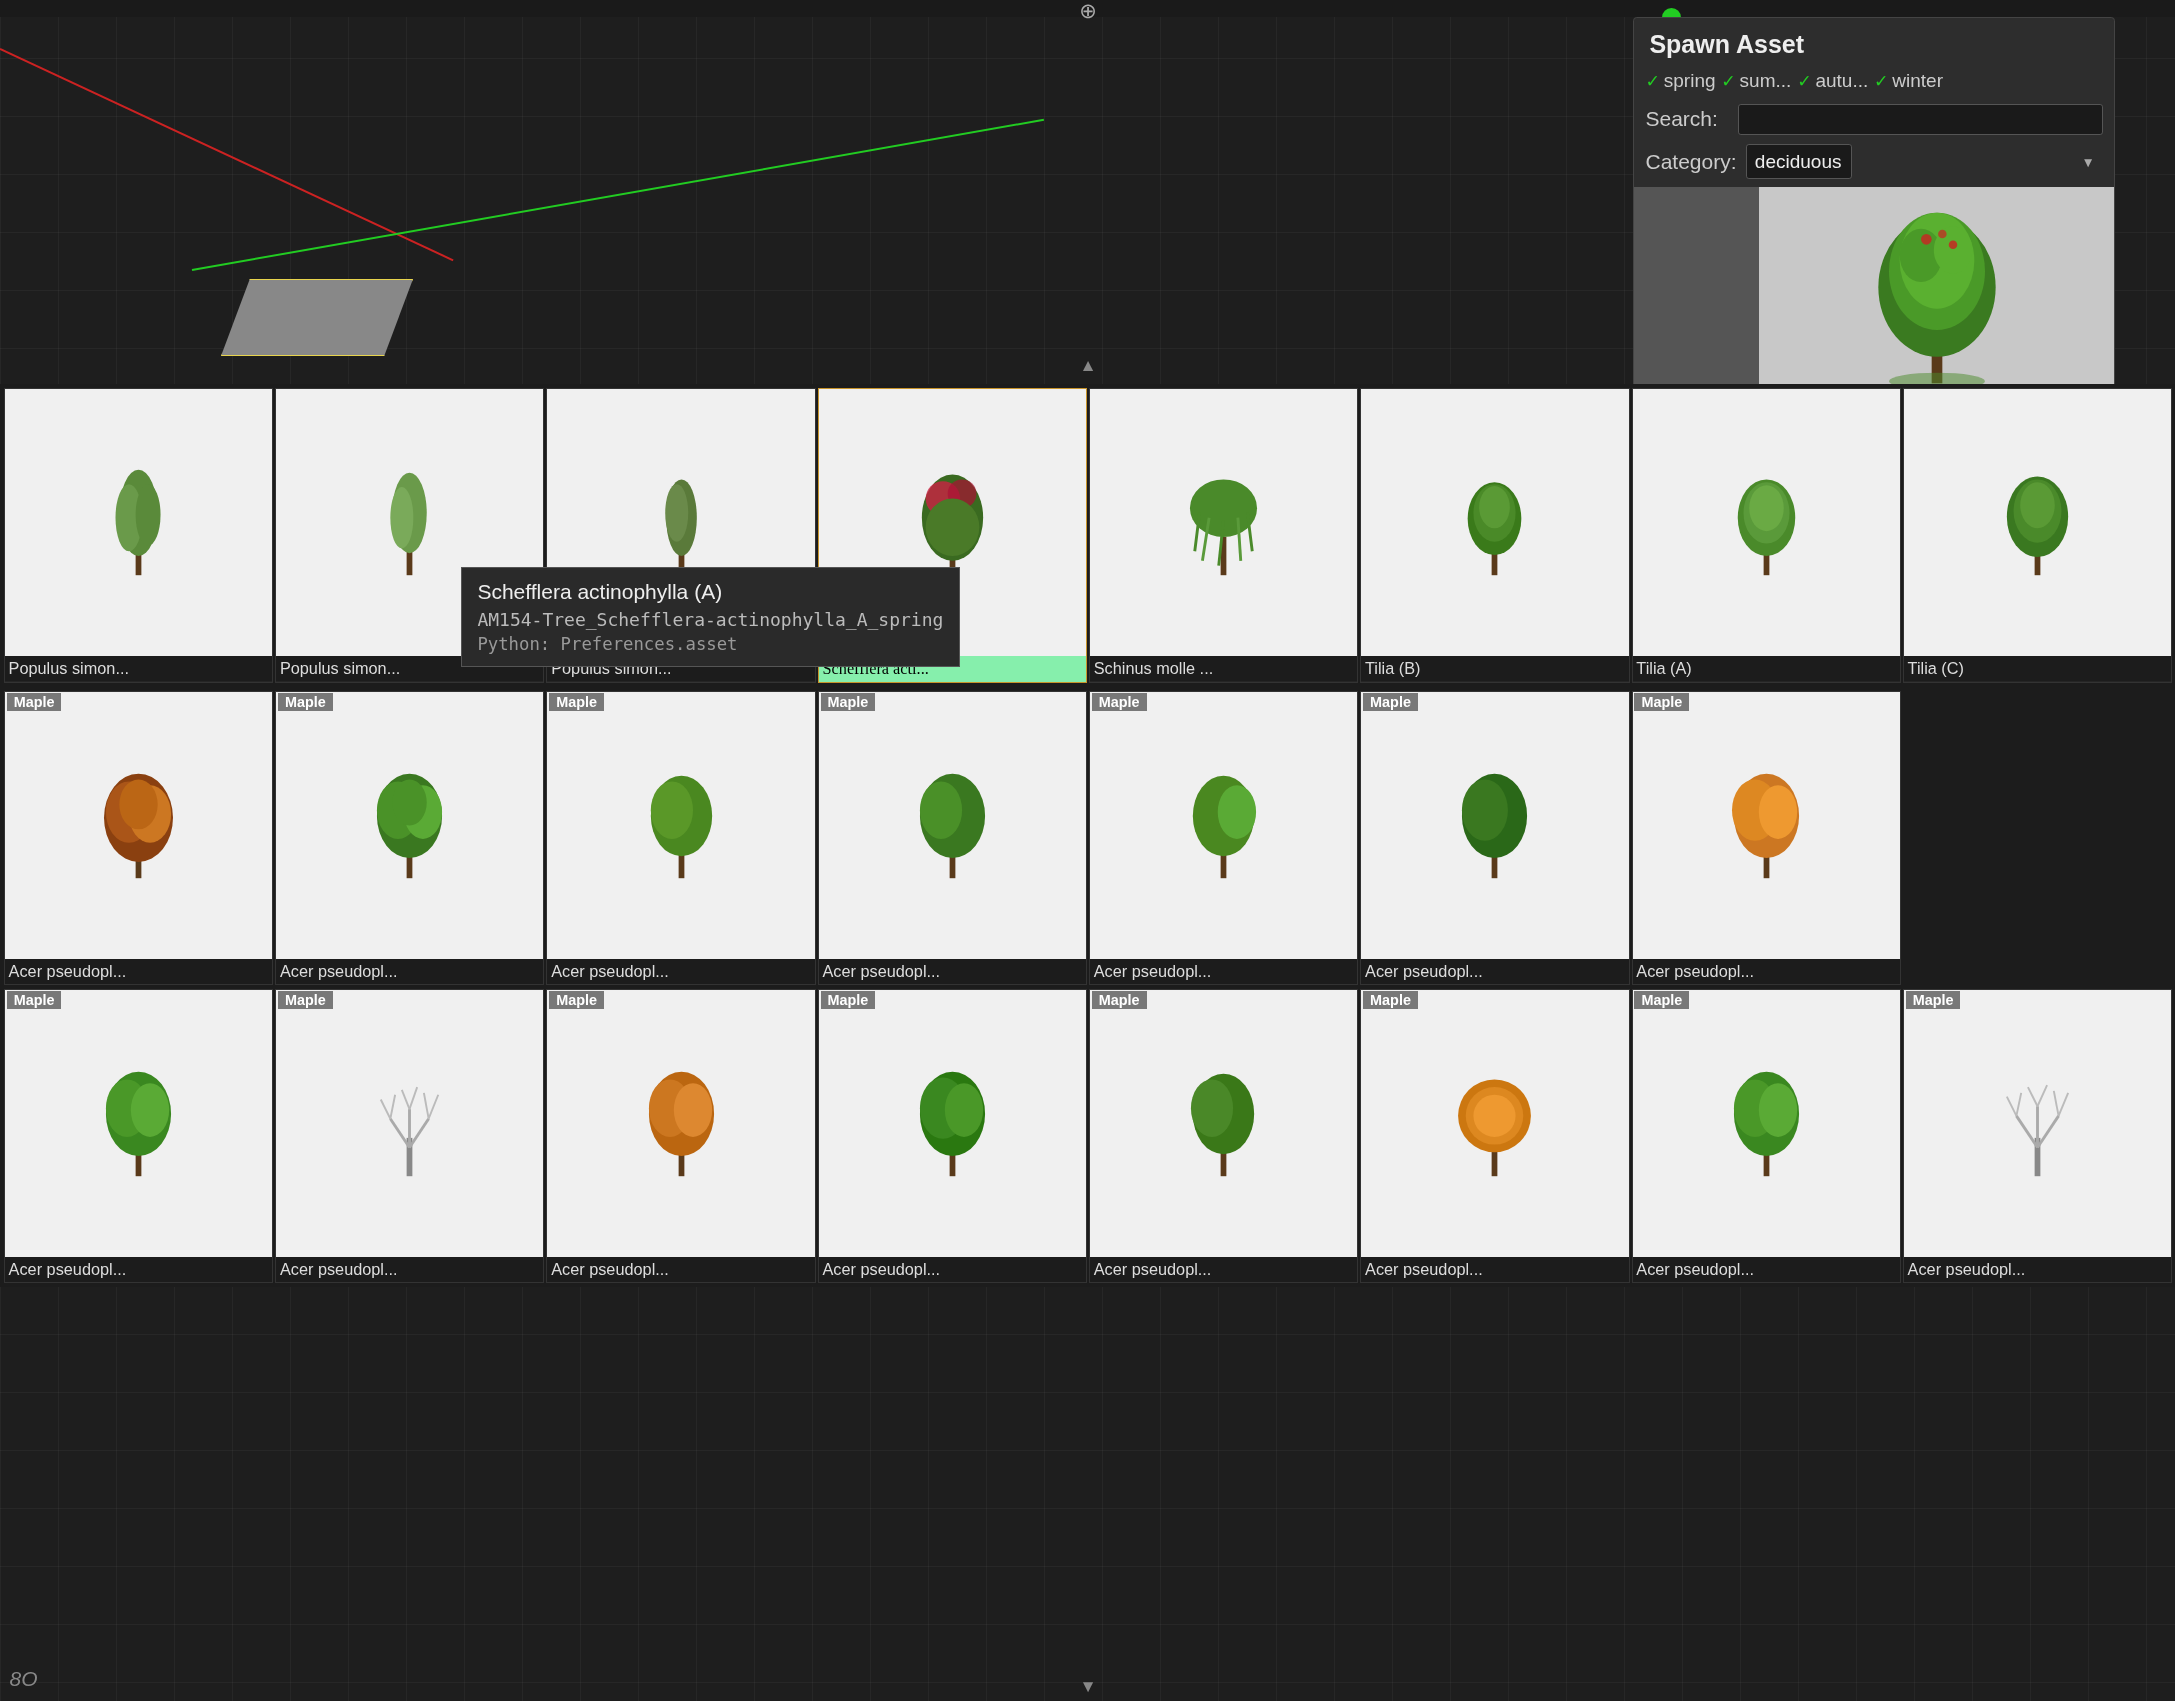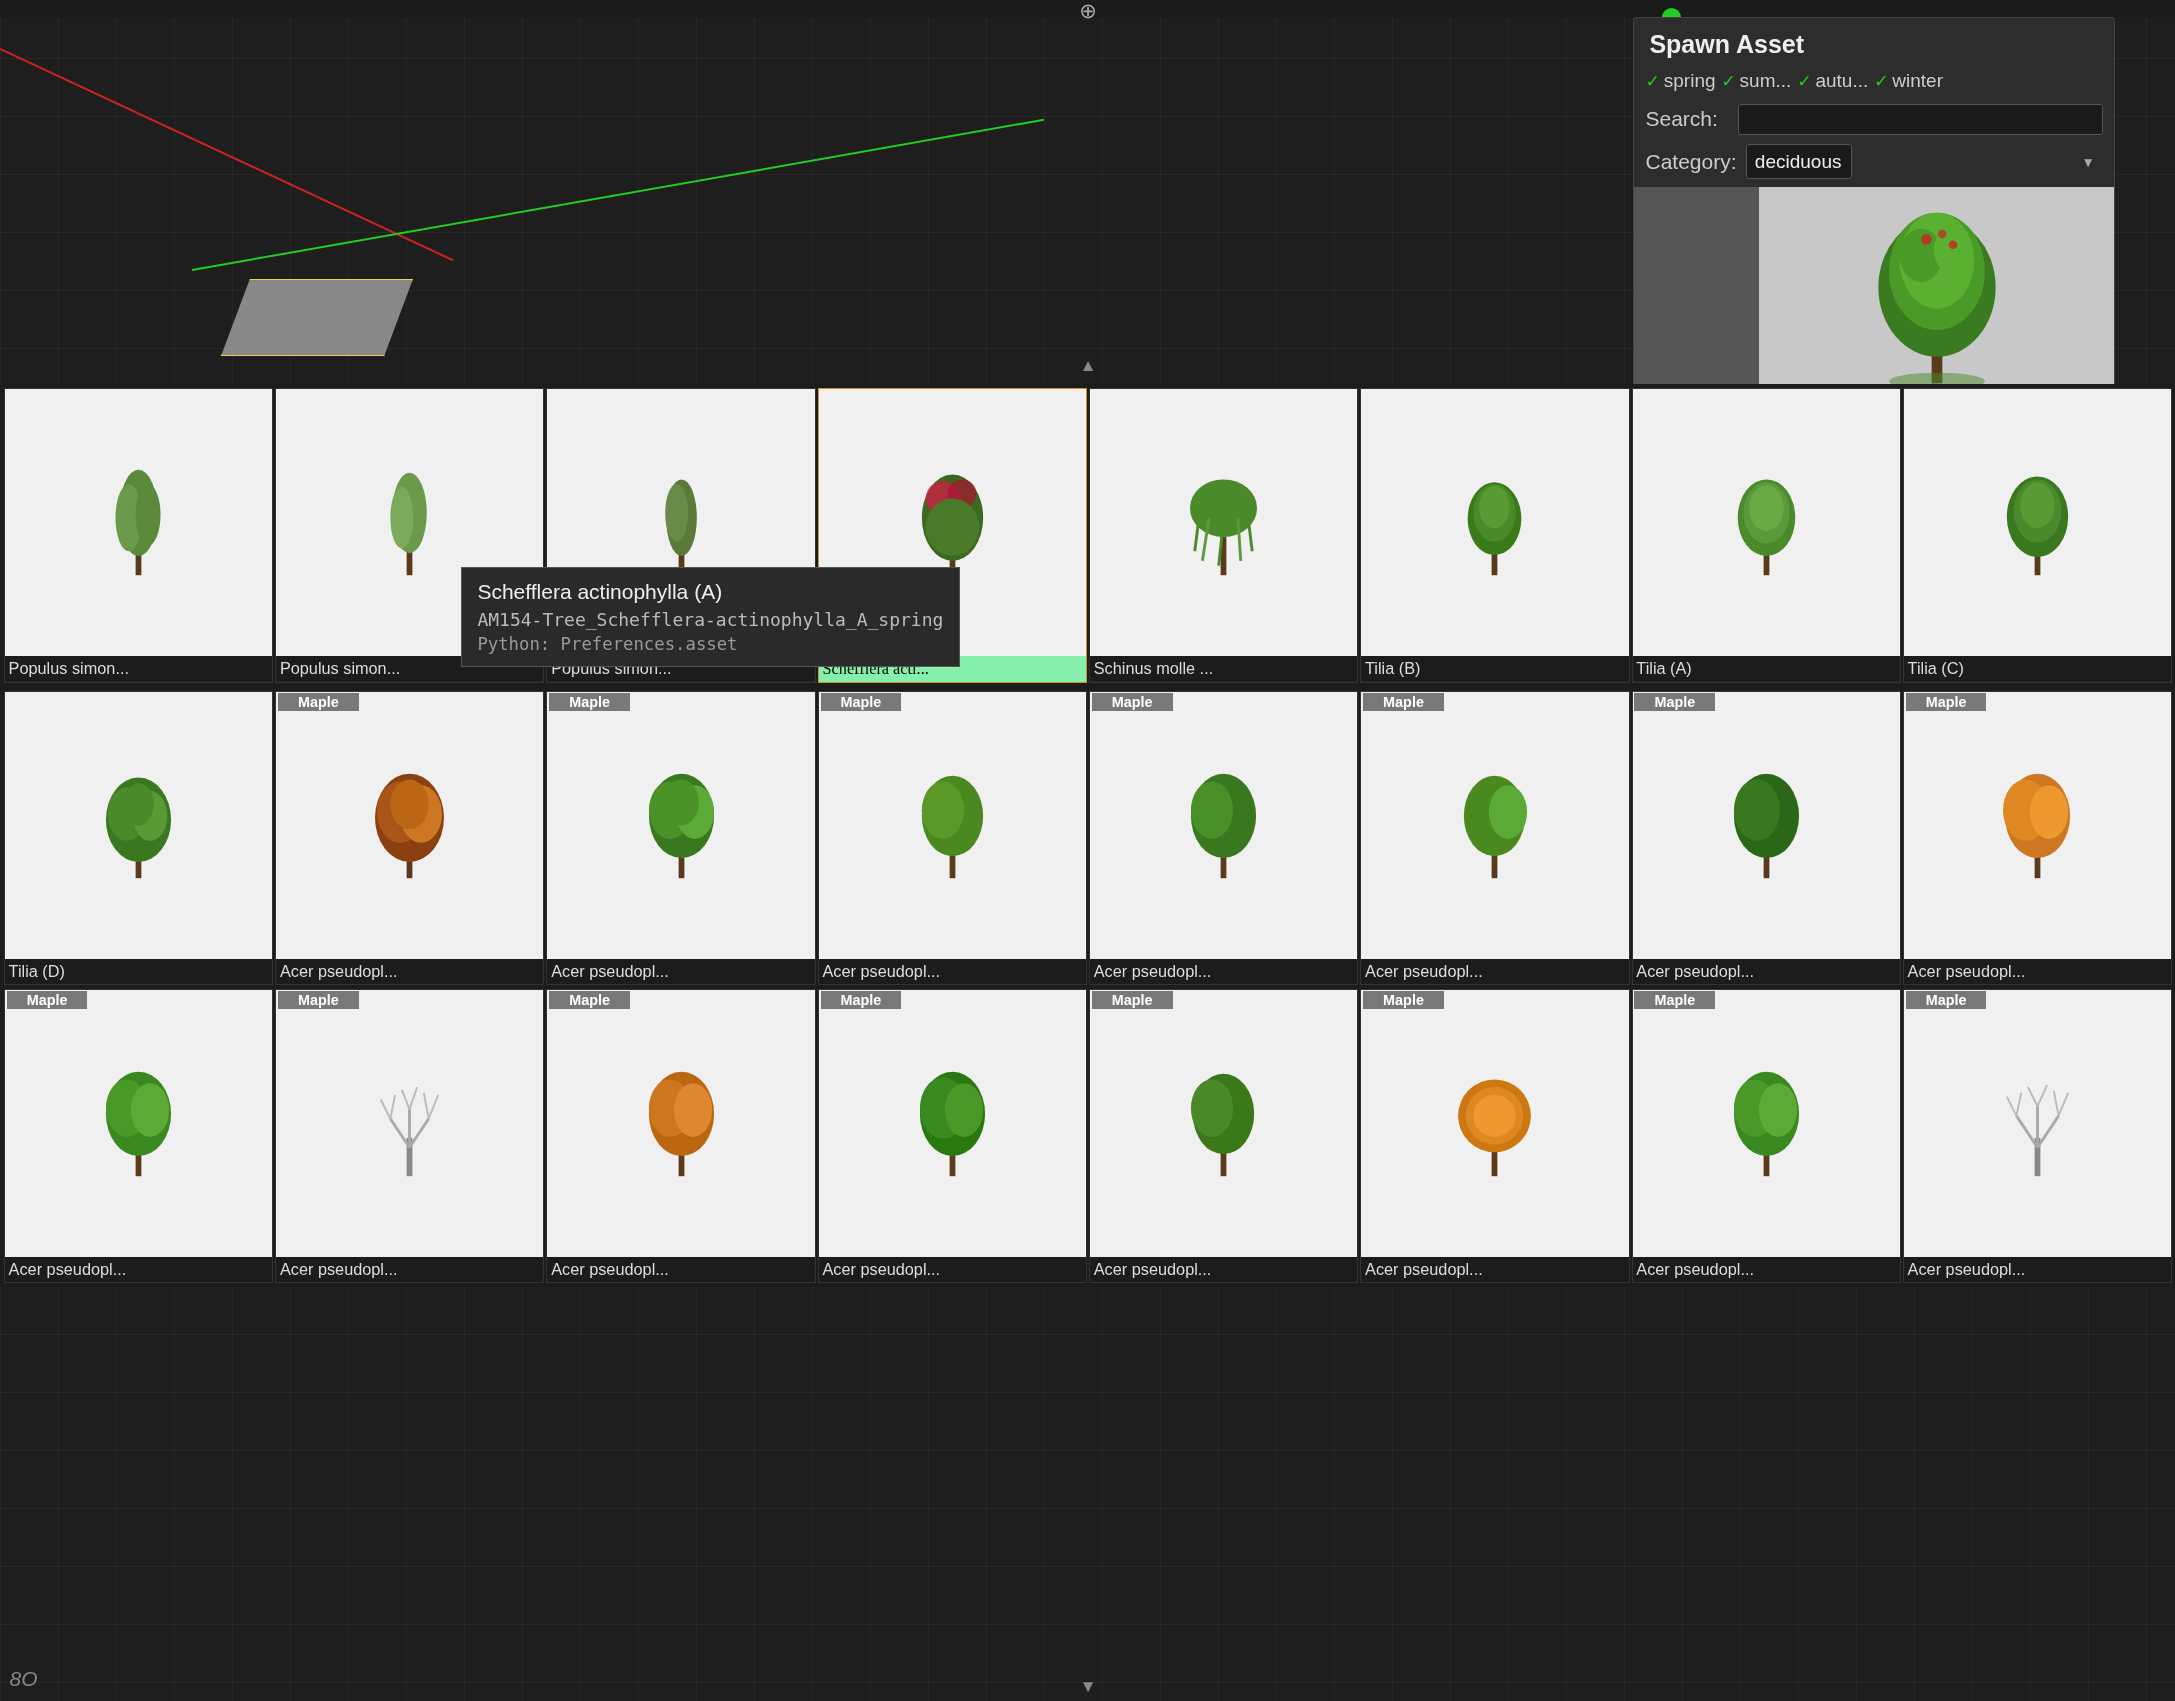--- a/index.html
+++ b/index.html
@@ -304,21 +304,21 @@
       color: #000;
       font-family: Liberation Serif, serif;
     }
 
     .maple-label {
       position: absolute;
       top: 1.9px; left: 1.9px;
       font-size: 14.4px;
       color: #fff;
       background: rgba(0,0,0,0.5);
-      padding: 1px 20px;
+      padding: 1px 7px;
       font-weight: bold;
     }
 
     
     .tooltip {
       position: absolute;
       top: 567px; left: 461px;
       background: #2a2a2a;
       border: 1px solid #555;
       padding: 11.5px 15.4px;
@@ -572,32 +572,20 @@
           <ellipse cx="40" cy="48" rx="25" ry="33" fill="#4a8a2a"></ellipse>
           <ellipse cx="40" cy="42" rx="18" ry="24" fill="#5a9a35"></ellipse>
         </svg>
       </div>
       <div class="asset-item-label">Tilia (C)</div>
     </div>
   </div>
 
   <div class="asset-grid">
 
-    <div class="asset-item">
-      <div class="asset-item-img">
-        <svg viewBox="0 0 80 120" width="77" height="115" xmlns="http://www.w3.org/2000/svg">
-          <rect x="37" y="80" width="6" height="35" fill="#5a3a1a"></rect>
-          <ellipse cx="40" cy="54" rx="34" ry="44" fill="#3a7820"></ellipse>
-          <ellipse cx="28" cy="48" rx="20" ry="28" fill="#4a8a2a"></ellipse>
-          <ellipse cx="52" cy="50" rx="18" ry="26" fill="#5a9a35"></ellipse>
-          <ellipse cx="40" cy="38" rx="16" ry="22" fill="#4a8a2a"></ellipse>
-        </svg>
-      </div>
-      <div class="asset-item-label">Tilia (D)</div>
-    </div>
 
     <div class="asset-item">
       <div class="asset-item-img">
         <span class="maple-label">Maple</span>
         <svg viewBox="0 0 80 120" width="77" height="115" xmlns="http://www.w3.org/2000/svg">
           <rect x="37" y="78" width="6" height="37" fill="#5a3a1a"></rect>
           <ellipse cx="40" cy="52" rx="36" ry="46" fill="#8a4010"></ellipse>
           <ellipse cx="30" cy="46" rx="24" ry="32" fill="#aa5518"></ellipse>
           <ellipse cx="52" cy="48" rx="22" ry="30" fill="#cc7722"></ellipse>
           <ellipse cx="40" cy="38" rx="20" ry="26" fill="#bb6615"></ellipse>

